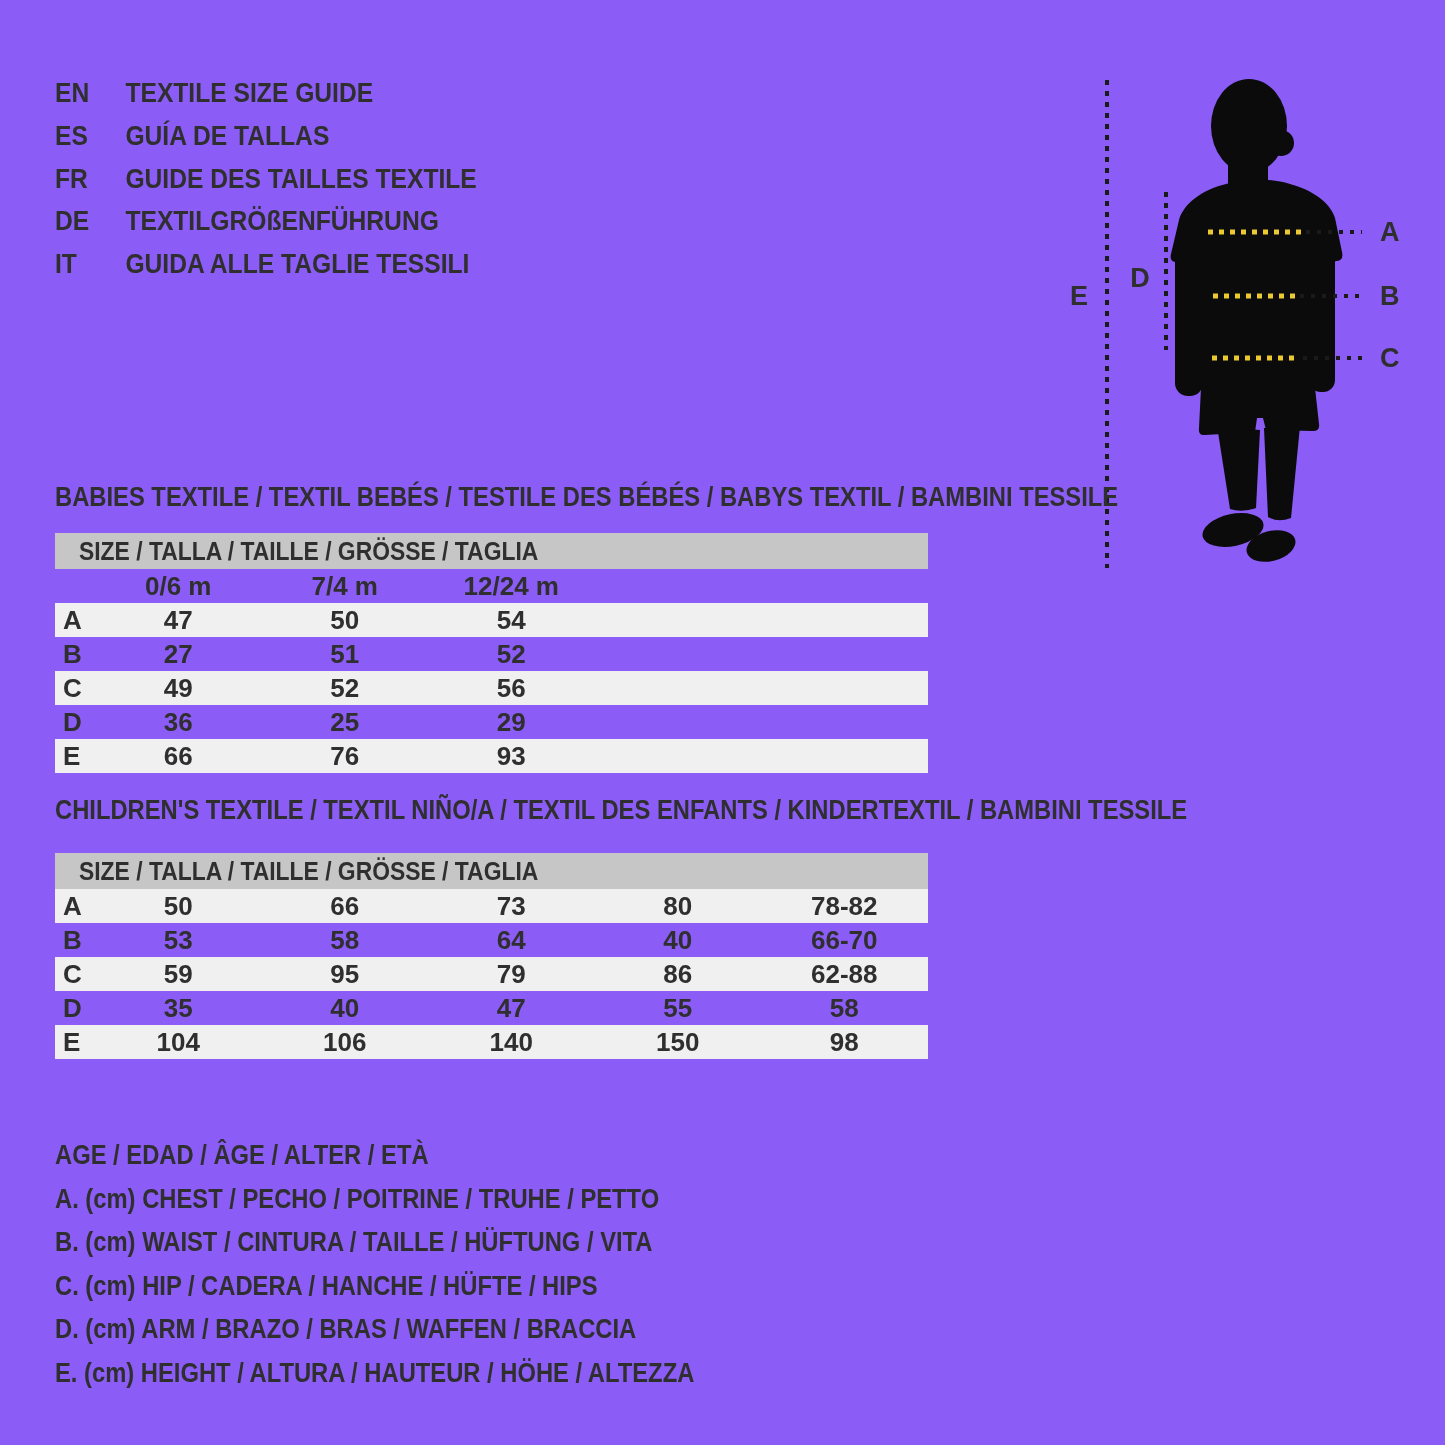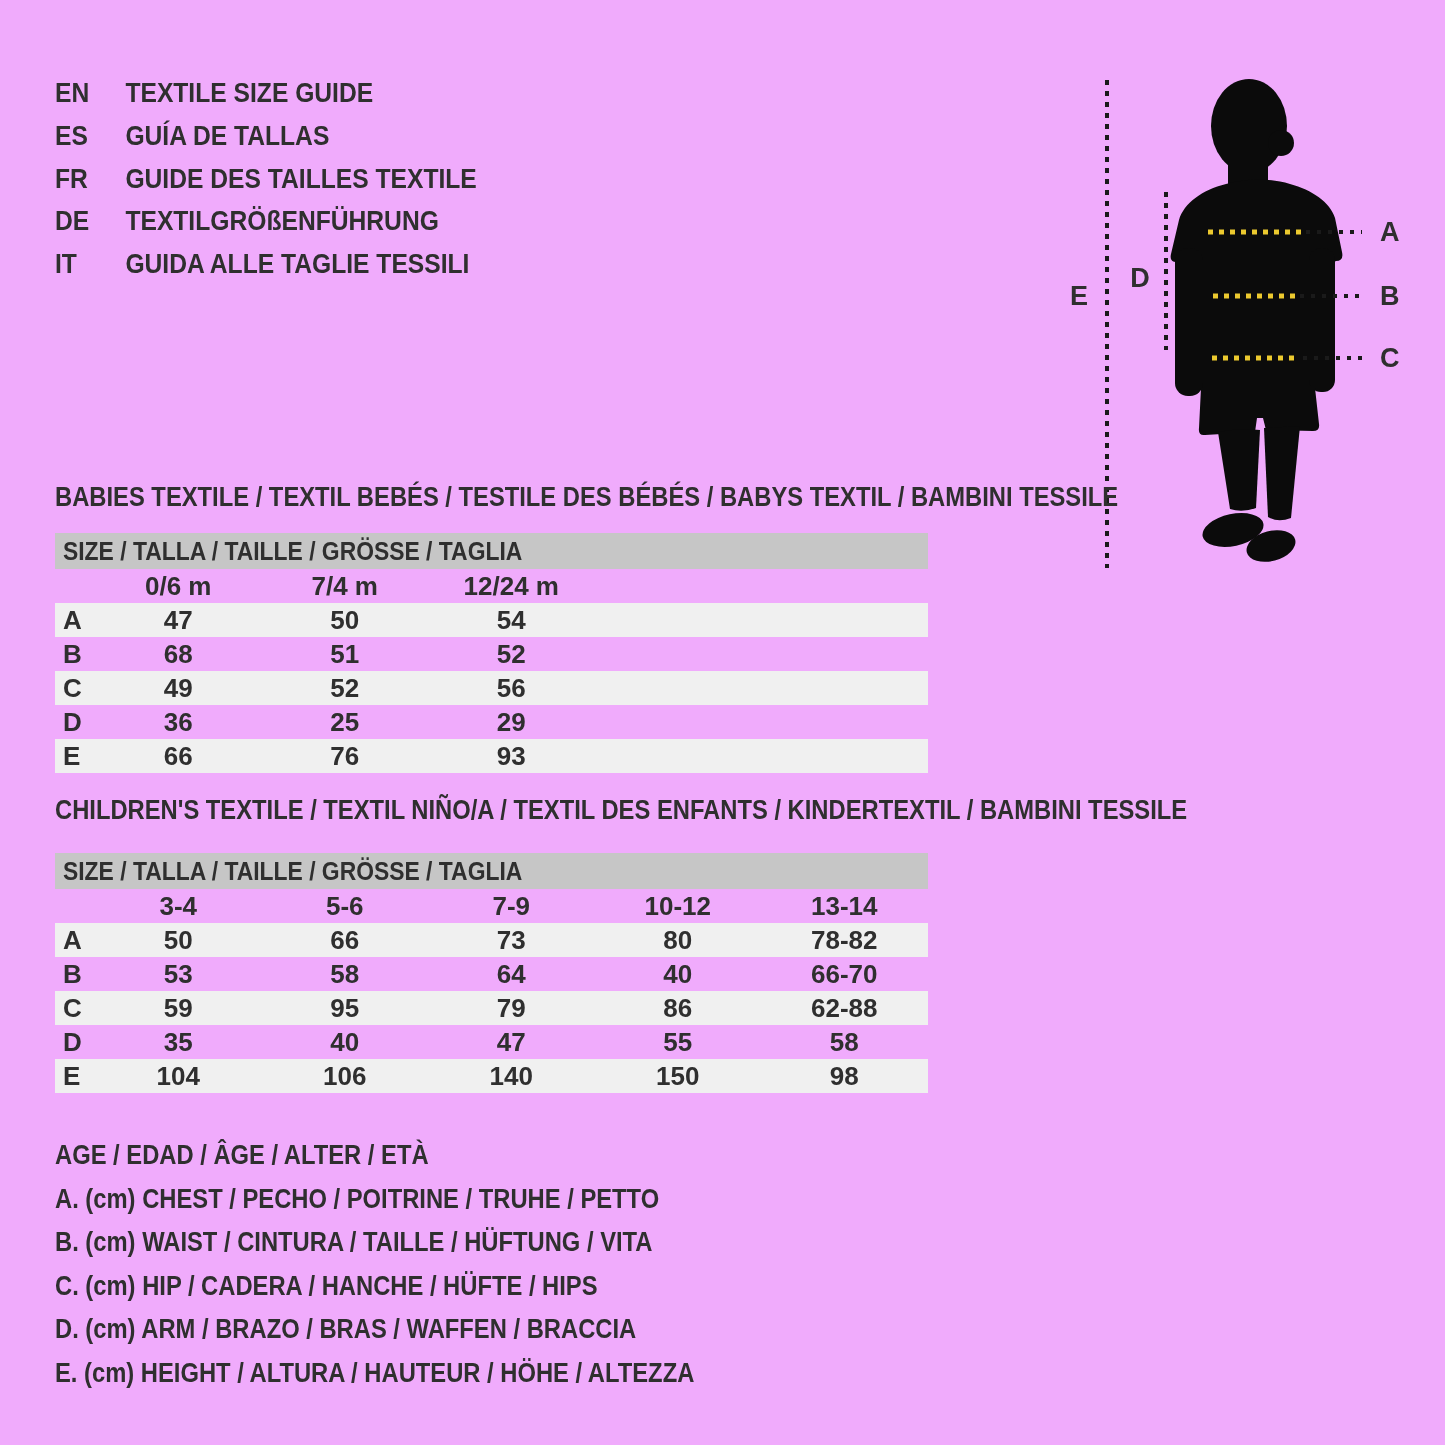--- a/index.html
+++ b/index.html
@@ -1,18 +1,18 @@
 <!DOCTYPE html>
 <html><head>
 <meta charset="utf-8">
 <style>
   * { margin:0; padding:0; box-sizing:border-box; }
   html,body { background:#ffffff; }
   .canvas {
-    position:relative; width:1445px; height:1445px; background:#f0abfc;
+    position:relative; width:1445px; height:1445px; background:#8b5cf6;
     font-family:"Liberation Sans","DejaVu Sans",sans-serif;
     color:#2f2f2f; overflow:hidden;
   }
   .cond { transform:scaleX(0.88); transform-origin:0 50%; }
 
   
   .languages { position:absolute; left:55px; top:72px; }
   .lang-row { display:flex; height:42.8px; line-height:42.8px; font-size:28px; font-weight:bold; white-space:nowrap; }
   .lang-code { width:80px; }
 
@@ -22,21 +22,21 @@
 
   
   .section-title { position:absolute; left:55px; font-size:27px; font-weight:bold; white-space:nowrap; }
   .title-babies { top:482px; }
   .title-children { top:795px; }
 
   
   .size-table { position:absolute; left:55px; width:873px; font-size:26px; font-weight:bold; }
   .table-babies { top:533px; }
   .table-children { top:853px; }
-  .sheader { height:36px; line-height:36px; background:#c6c6c6; padding-left:8px; white-space:nowrap; }
+  .sheader { height:36px; line-height:36px; background:#c6c6c6; padding-left:24px; white-space:nowrap; }
   .trow { display:flex; height:34px; line-height:34px;align-items:flex-end; }
   .trow.alt { background:#f0f0f0; }
   .lbl { width:40px; padding-left:8px; }
   .cell { width:166.5px; text-align:center; }
 
   
   .legend { position:absolute; left:55px; top:1134px; }
   .legend-row { height:43.5px; line-height:43.5px; font-size:27px; font-weight:bold; white-space:nowrap; }
 </style>
 </head>
@@ -112,21 +112,21 @@
       <span class="cell">12/24 m</span>
     </div>
     <div class="trow alt">
       <span class="lbl">A</span>
       <span class="cell">47</span>
       <span class="cell">50</span>
       <span class="cell">54</span>
     </div>
     <div class="trow">
       <span class="lbl">B</span>
-      <span class="cell">68</span>
+      <span class="cell">27</span>
       <span class="cell">51</span>
       <span class="cell">52</span>
     </div>
     <div class="trow alt">
       <span class="lbl">C</span>
       <span class="cell">49</span>
       <span class="cell">52</span>
       <span class="cell">56</span>
     </div>
     <div class="trow">
@@ -139,28 +139,20 @@
       <span class="lbl">E</span>
       <span class="cell">66</span>
       <span class="cell">76</span>
       <span class="cell">93</span>
     </div>
   </div>
 
   <div class="section-title title-children cond">CHILDREN'S TEXTILE / TEXTIL NIÑO/A / TEXTIL DES ENFANTS / KINDERTEXTIL / BAMBINI TESSILE</div>
   <div class="size-table table-children">
     <div class="sheader"><span class="cond" style="display:inline-block">SIZE / TALLA / TAILLE / GRÖSSE / TAGLIA</span></div>
-    <div class="trow">
-      <span class="lbl"></span>
-      <span class="cell">3-4</span>
-      <span class="cell">5-6</span>
-      <span class="cell">7-9</span>
-      <span class="cell">10-12</span>
-      <span class="cell">13-14</span>
-    </div>
     <div class="trow alt">
       <span class="lbl">A</span>
       <span class="cell">50</span>
       <span class="cell">66</span>
       <span class="cell">73</span>
       <span class="cell">80</span>
       <span class="cell">78-82</span>
     </div>
     <div class="trow">
       <span class="lbl">B</span>

